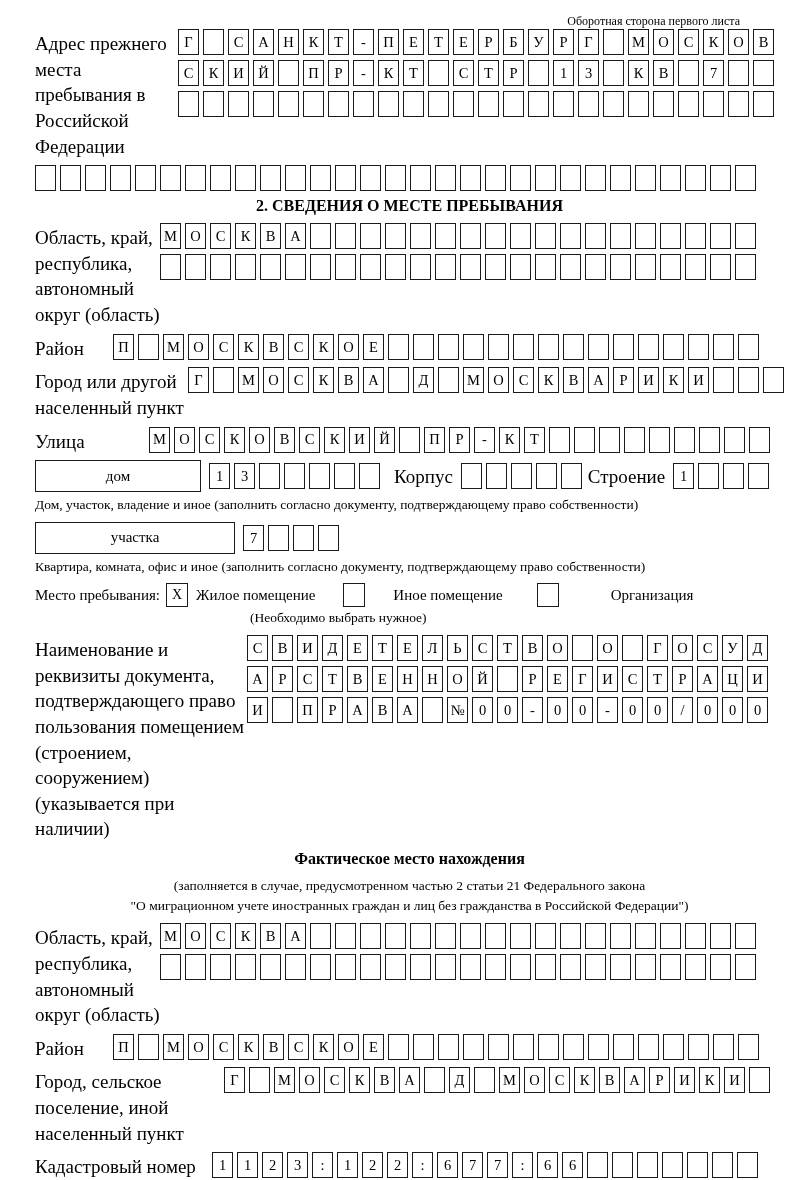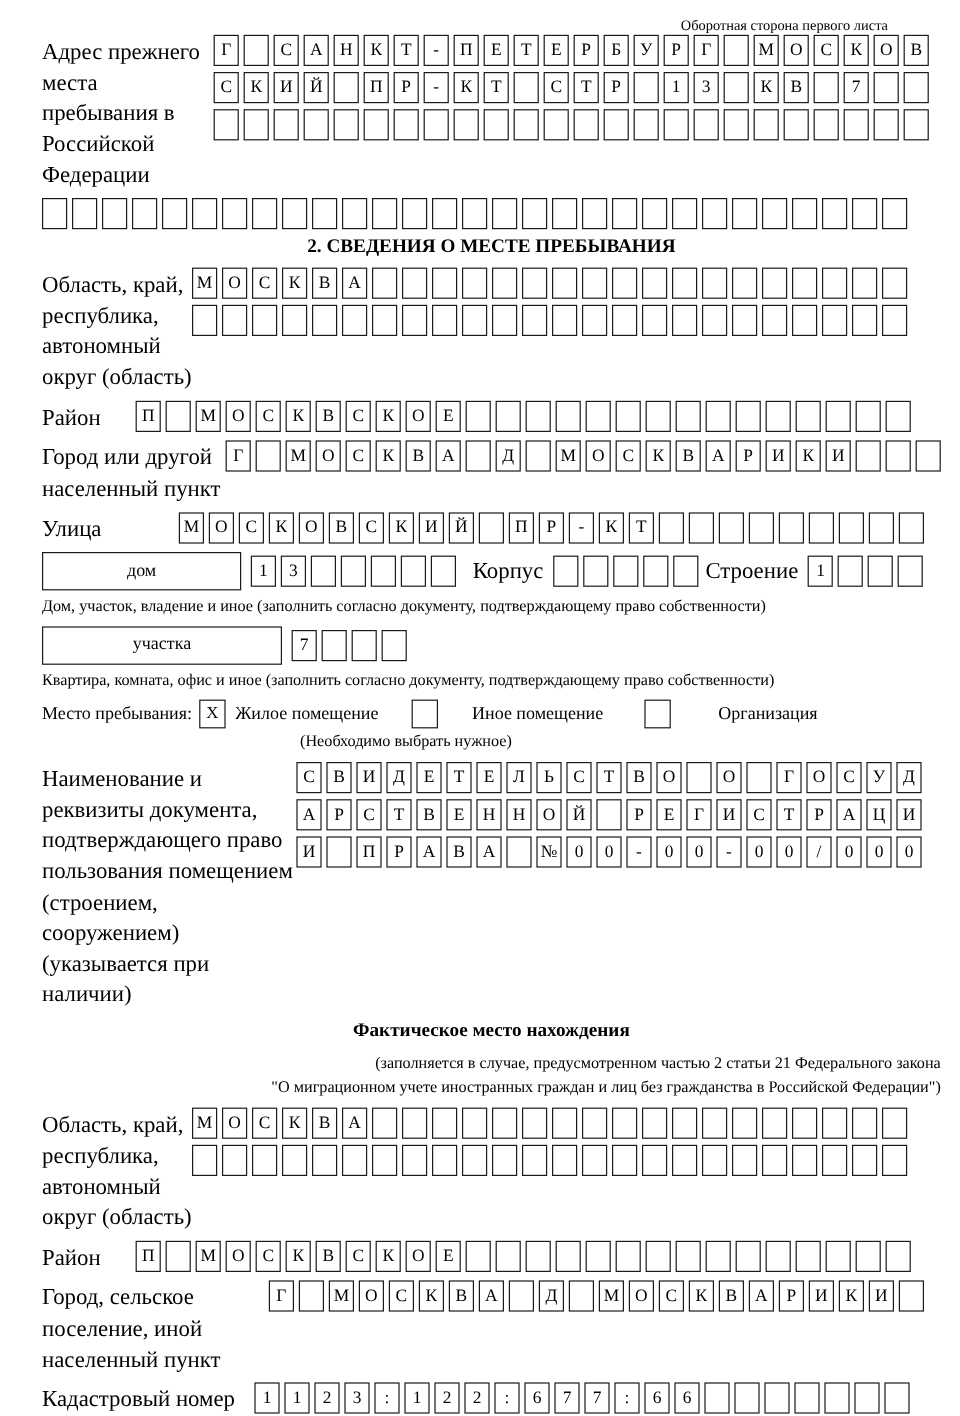--- a/index.html
+++ b/index.html
@@ -41,21 +41,21 @@
     display:flex; align-items:center; justify-content:center; font-size:15px;
   }
   .inline-row { display:flex; align-items:center; margin-bottom:4px; }
 
   .chk {
     width:22px; height:24px; border:1.6px solid #1a1a1a; flex:none;
     display:flex; align-items:center; justify-content:center; font-size:14px;
   }
   .stay-row { display:flex; align-items:center; font-size:15px; margin-top:4px; }
 
-  .act-cap { font-size:13.5px; text-align:right; line-height:1.45; }
+  .act-cap { font-size:13.5px; text-align:center; line-height:1.45; }
 
   .stamp-wrap { margin-left:358px; width:372px; margin-top:8px; }
   .stamp-box { width:368px; height:174px; border:2px solid #1a1a1a; }
 </style>
 </head>
 <body>
 
 <div>
 
   <div class="hdr-note">Оборотная сторона первого листа</div>
@@ -368,21 +368,21 @@
   </div>
   <div class="caption" style="text-align:left">Квартира, комната, офис и иное (заполнить согласно документу, подтверждающему право собственности)</div>
 
   <div class="stay-row">
     <span>Место пребывания:</span>
     <span class="chk" style="margin-left:6px">X</span>
     <span style="margin-left:8px">Жилое помещение</span>
     <span class="chk" style="margin-left:28px"></span>
     <span style="margin-left:28px">Иное помещение</span>
     <span class="chk" style="margin-left:34px"></span>
-    <span style="margin-left:40px">Организация</span>
+    <span style="margin-left:52px">Организация</span>
   </div>
   <div class="caption" style="text-align:left; padding-left:215px">(Необходимо выбрать нужное)</div>
 
   <div class="field">
     <div class="flabel w-doc">Наименование и реквизиты документа, подтверждающего право пользования помещением (строением, сооружением) (указывается при наличии)</div>
     <div class="rows-col">
       <div class="cells">
           <div class="cell">С</div>
           <div class="cell">В</div>
           <div class="cell">И</div>

